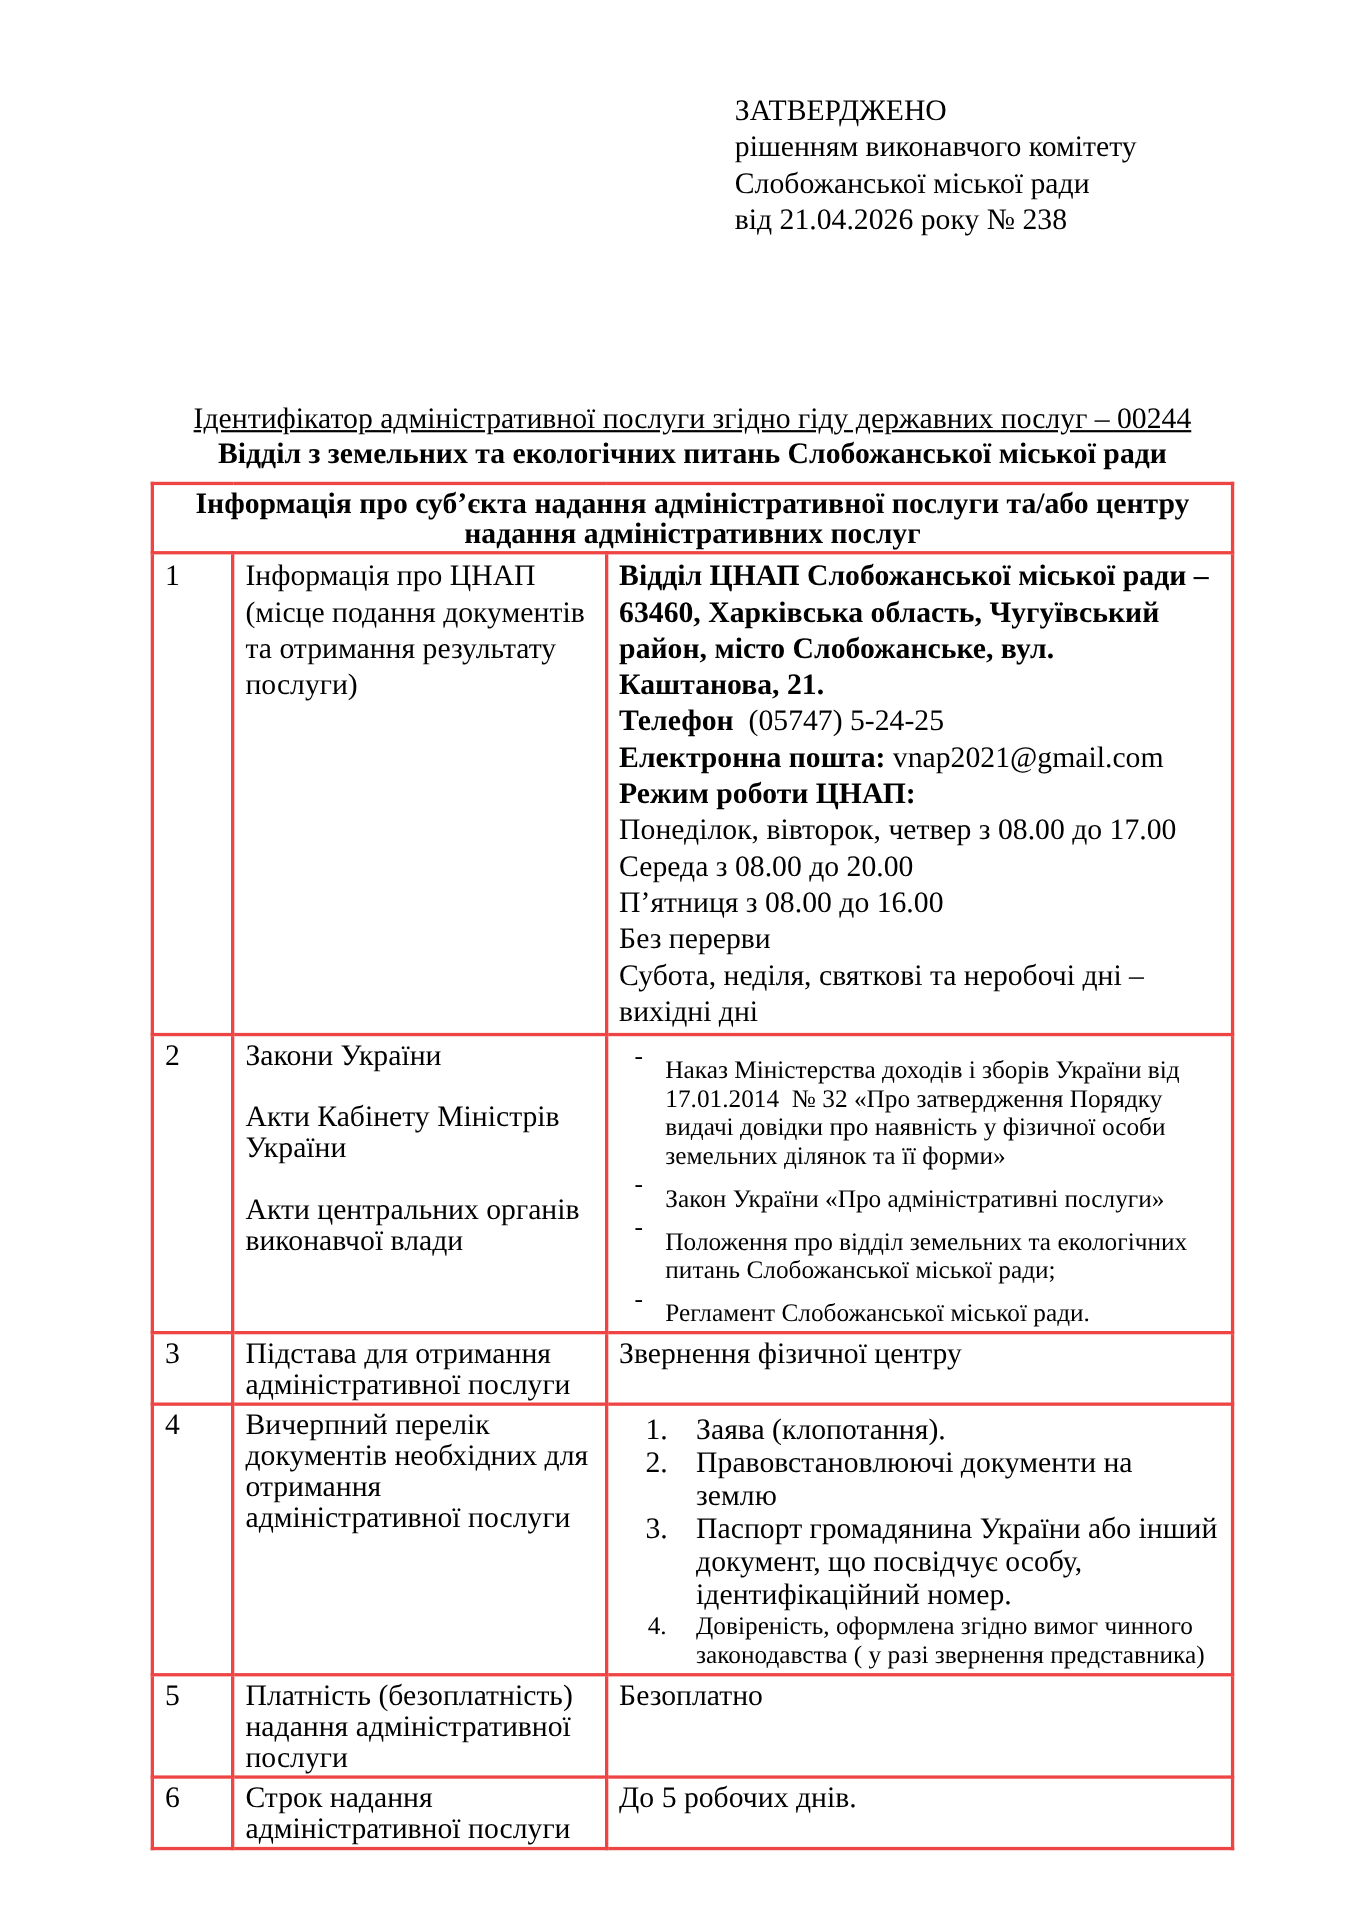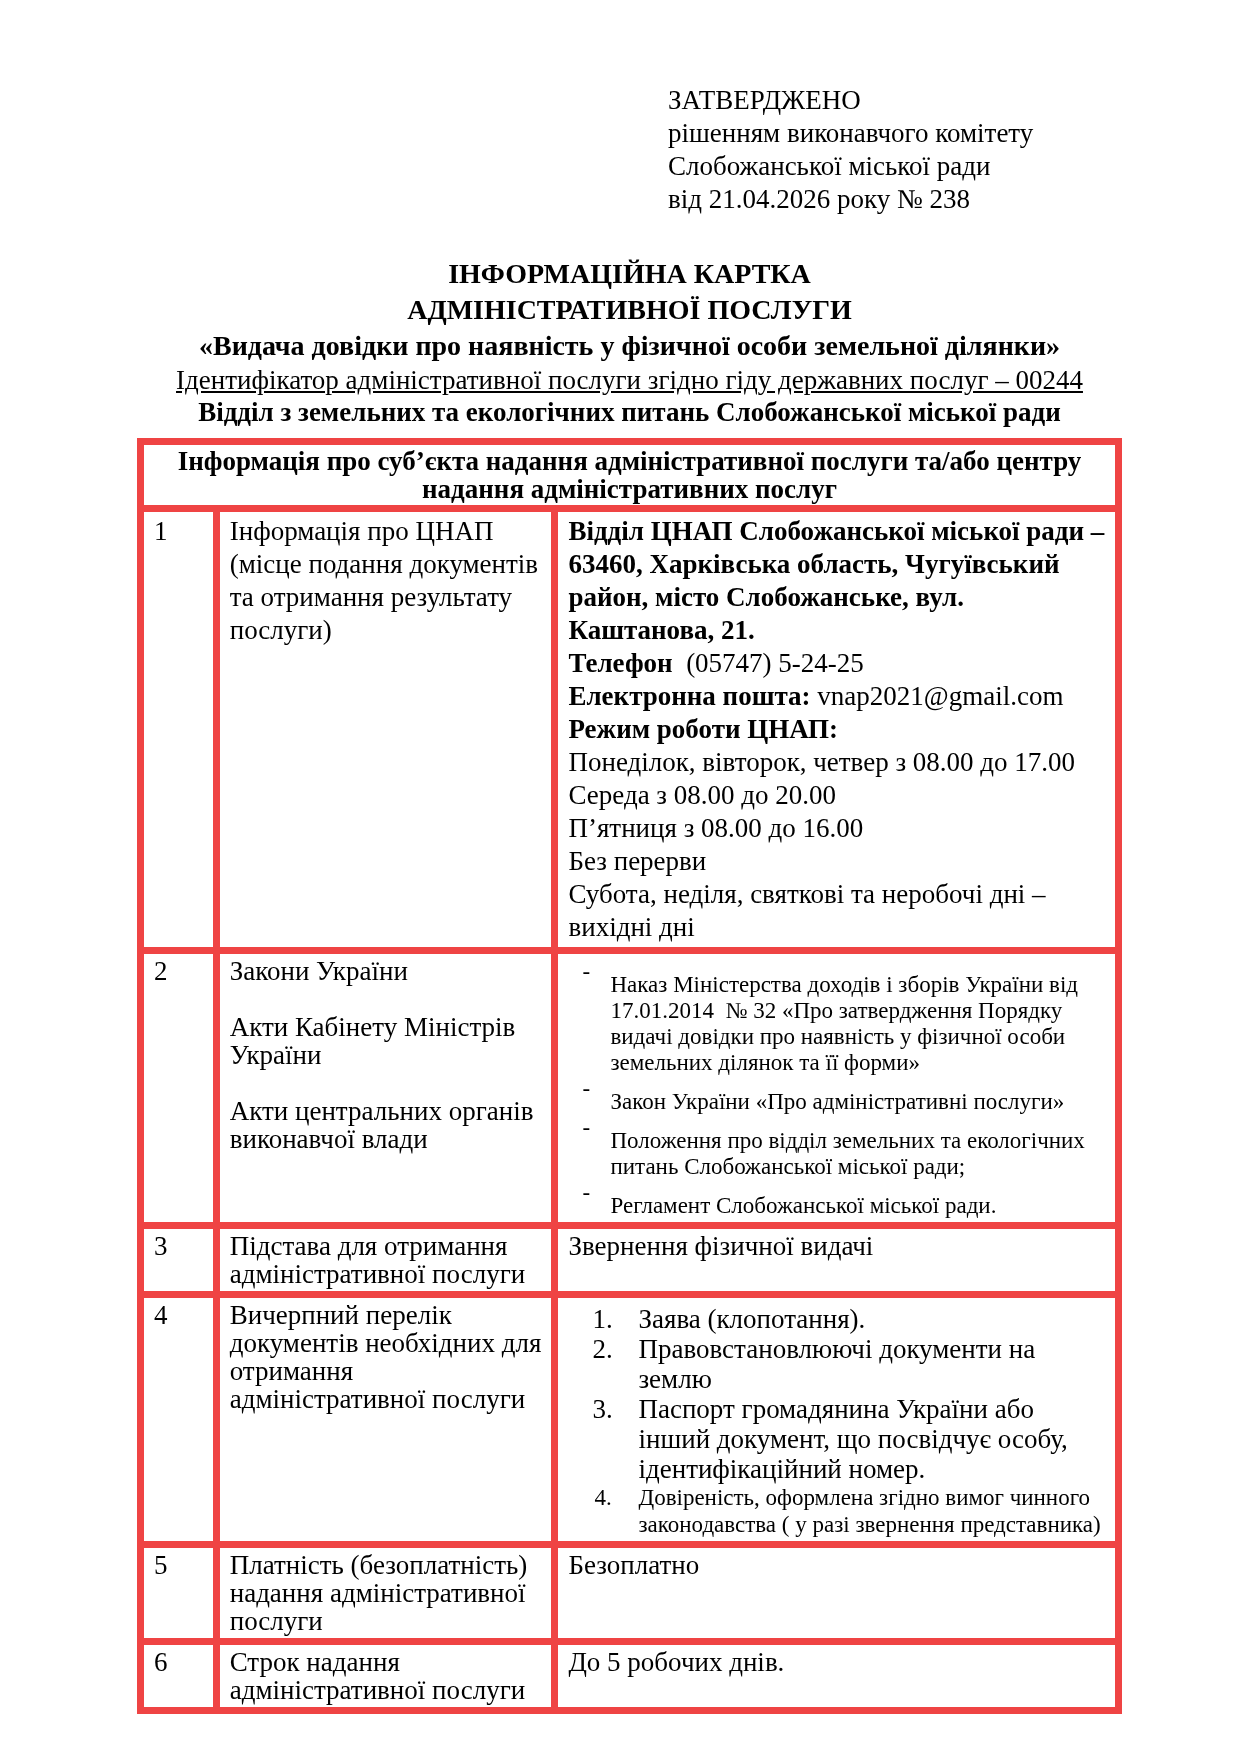--- a/index.html
+++ b/index.html
@@ -27,21 +27,21 @@
   }
   .subtitle-block .identifier { text-decoration: underline; }
   .subtitle-block .department { font-weight: bold; }
 
   
   table.doc {
     position: absolute; left: 137px; top: 438px;
     width: 985px; border-collapse: collapse;
     font-size: 27px; line-height: 28px;
   }
-  table.doc, table.doc td { border: 7px solid #ef4444; }
+  table.doc, table.doc td { border: 3px solid #ef4444; }
   table.doc td { vertical-align: top; padding: 3px 10px 3px 10px; }
 
   td.num   { width: 50px;  padding-left: 12px; }
   td.lbl   { width: 316px; }
   td.val   { width: 545px; padding-left: 13px; }
 
   tr.section td {
     text-align: center; font-weight: bold; padding: 2px 8px;
   }
 
@@ -81,25 +81,20 @@
 
 <div class="page">
 
   <div class="approval">
     <div>ЗАТВЕРДЖЕНО</div>
     <div>рішенням виконавчого комітету</div>
     <div>Слобожанської міської ради</div>
     <div>від 21.04.2026 року № 238</div>
   </div>
 
-  <div class="title-block">
-    <div>ІНФОРМАЦІЙНА КАРТКА</div>
-    <div>АДМІНІСТРАТИВНОЇ ПОСЛУГИ</div>
-    <div>«Видача довідки про наявність у фізичної особи земельної ділянки»</div>
-  </div>
 
   <div class="subtitle-block">
     <div class="identifier">Ідентифікатор адміністративної послуги згідно гіду державних послуг – 00244</div>
     <div class="department">Відділ з земельних та екологічних питань Слобожанської міської ради</div>
   </div>
 
   <table class="doc">
 
     <tbody>
         <tr class="section">
@@ -147,21 +142,21 @@
           <span class="mk">-</span>
           <span class="tx">Регламент Слобожанської міської ради.</span>
         </div>
       </td>
     </tr>
 
 
     <tr class="r3">
       <td class="num">3</td>
       <td class="lbl">Підстава для отримання адміністративної послуги</td>
-      <td class="val">Звернення фізичної видачі</td>
+      <td class="val">Звернення фізичної центру</td>
     </tr>
 
     <tr class="r4">
       <td class="num">4</td>
       <td class="lbl">Вичерпний перелік документів необхідних для отримання адміністративної послуги</td>
       <td class="val">
         <div class="li4">
           <span class="mk">1.</span>
           <span class="tx">Заява (клопотання).</span>
         </div>

